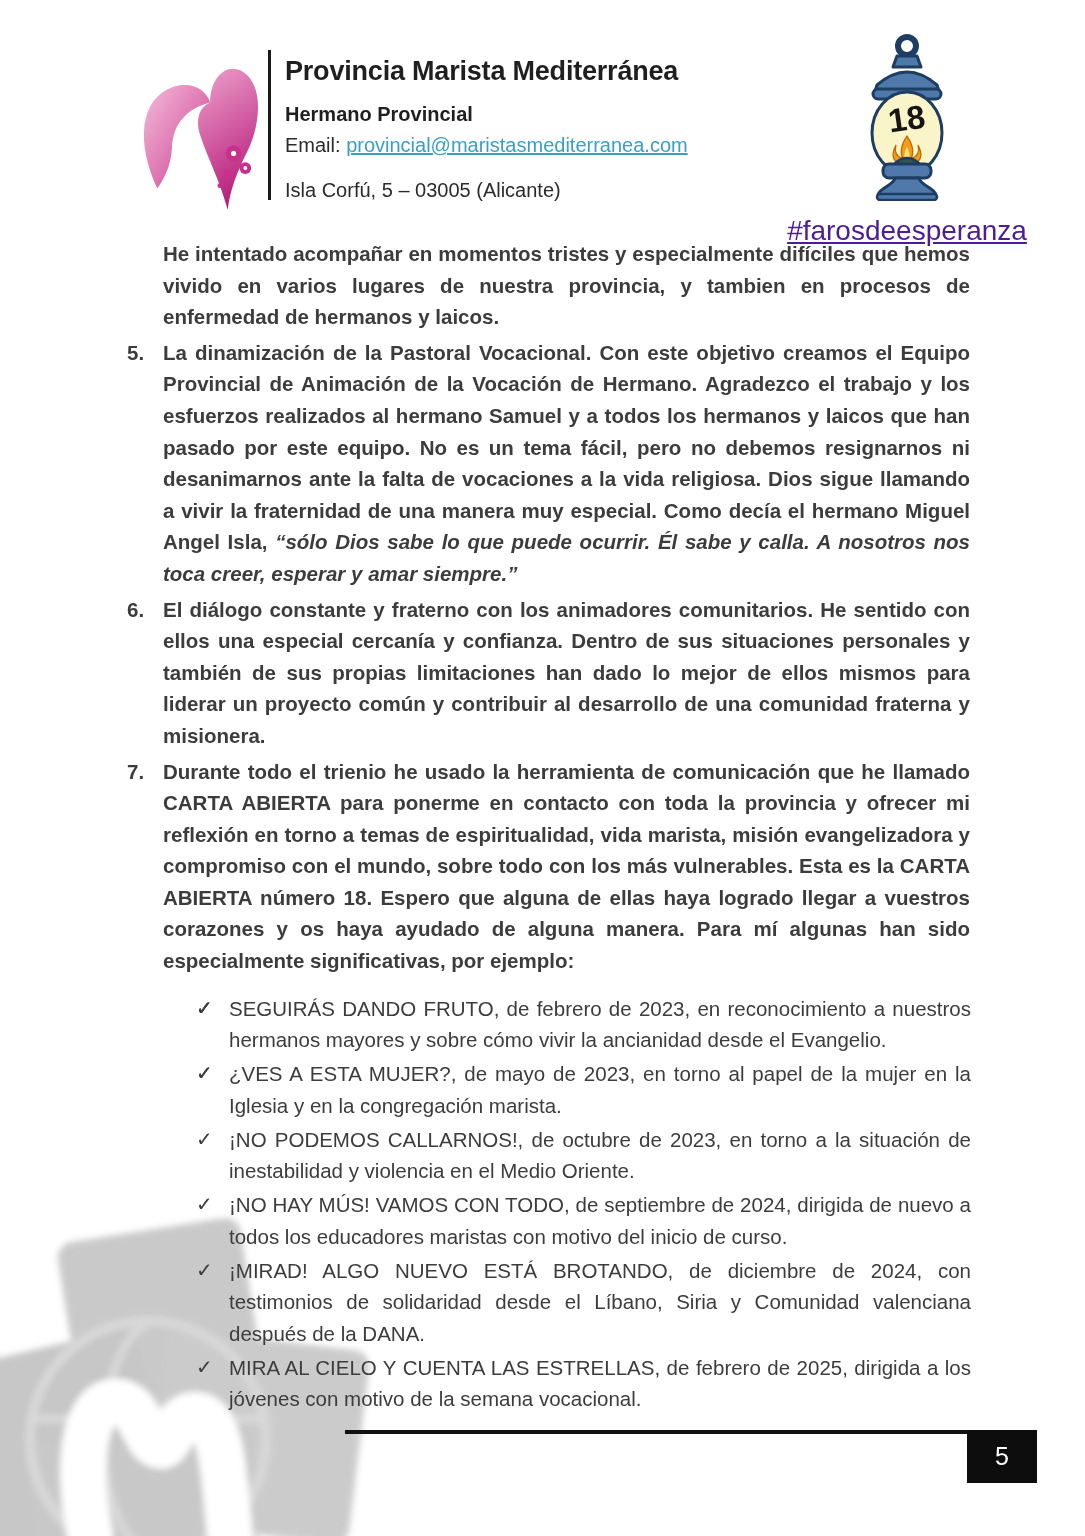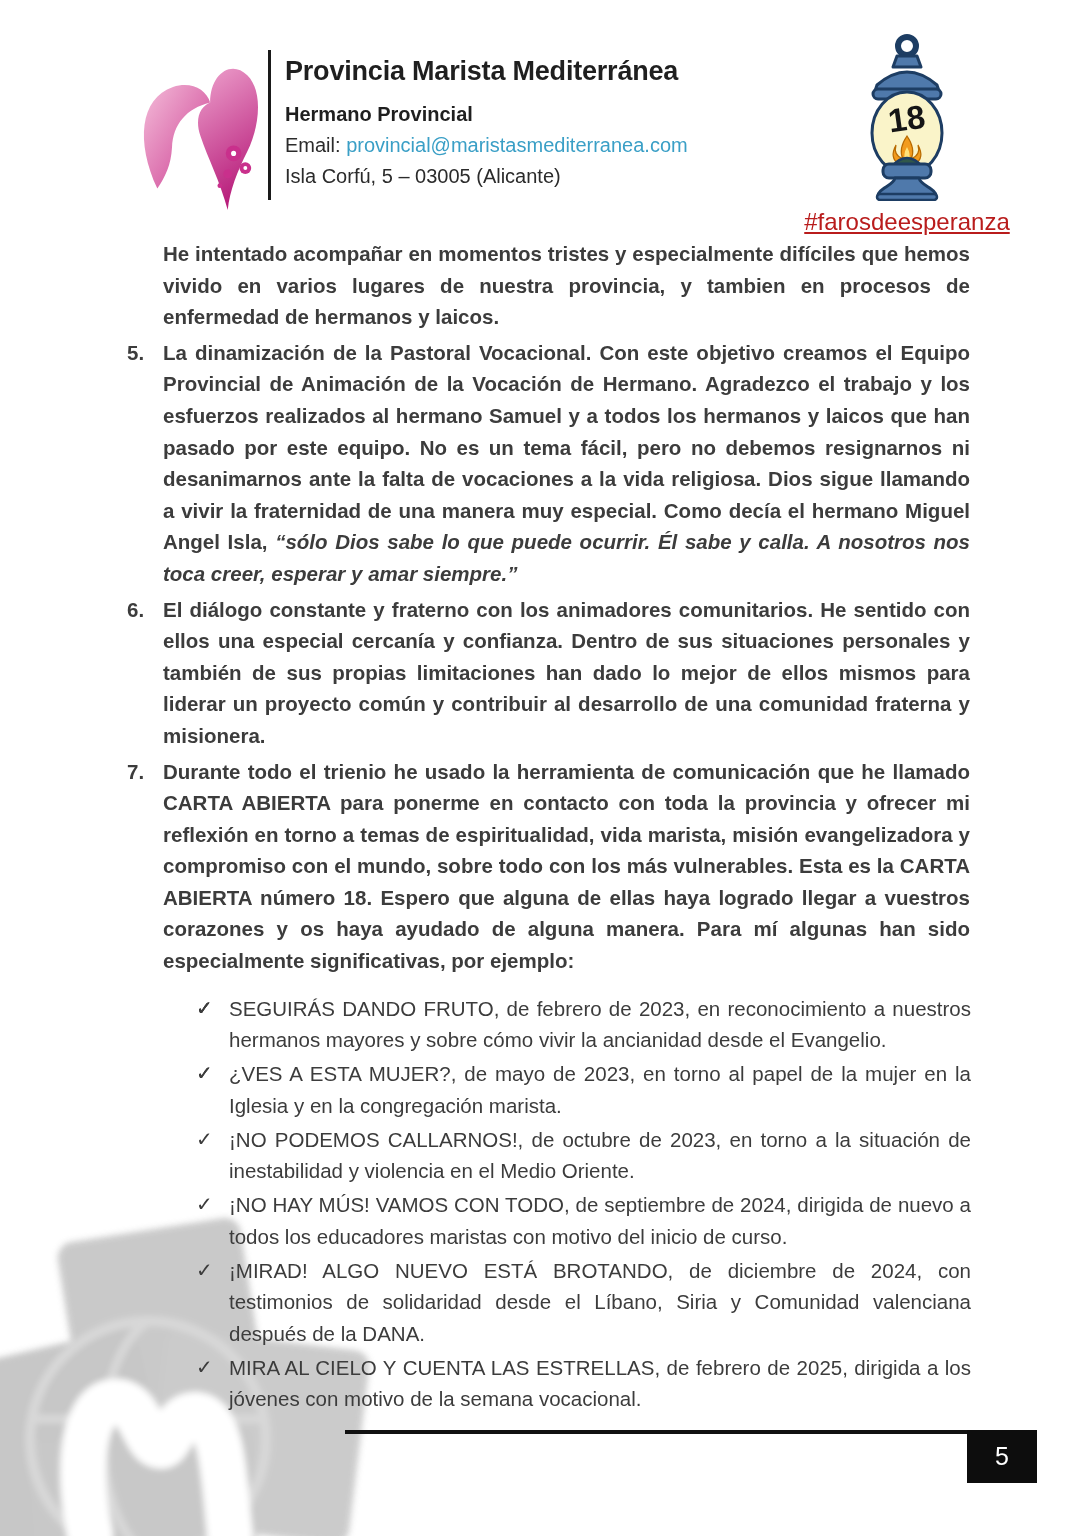--- a/index.html
+++ b/index.html
@@ -10,24 +10,24 @@
     font-family:"Liberation Sans", sans-serif; color:#3c3c3c;
   }
 
   
   .header { position:relative; z-index:2; padding-top:42px; margin-left:128px; display:flex; }
   .hdr-divider { width:3px; background:#1a1a1a; height:150px; margin:8px 14px 0 8px; }
   .hdr-text { padding-top:14px; }
   .org-name { font-size:27px; font-weight:bold; color:#1f1f1f; letter-spacing:-0.2px; }
   .role { font-size:20px; font-weight:bold; color:#1f1f1f; margin-top:16px; }
   .email-line { font-size:20px; color:#2b2b2b; margin-top:8px; }
-  .email-link { color:#3a9fc6; cursor:pointer; }
-  .address { font-size:20px; color:#2b2b2b; margin-top:8px; }
+  .email-link { color:#3a9fc6; text-decoration:underline; cursor:pointer; }
+  .address { font-size:20px; color:#2b2b2b; margin-top:22px; }
   .lantern-wrap { position:absolute; top:33px; right:53px; width:250px; text-align:center; z-index:2; }
-  .hashtag-link { display:inline-block; margin-top:3px; font-size:24px; color:#b91c1c; text-decoration:underline; cursor:pointer; }
+  .hashtag-link { display:inline-block; margin-top:10px; font-size:28px; color:#4c1d95; text-decoration:underline; cursor:pointer; }
 
   
   .content { position:relative; z-index:2; margin-top:26px; }
   .para, .num-item {
     margin:0 0 4px 163px; width:807px; text-align:justify;
     font-size:20.5px; line-height:31.6px; color:#3c3c3c;font-weight:bold;
   }
   .num-item { position:relative; }
   .num-label { position:absolute; left:-36px; top:0; }
   .quote-italic { font-style:italic; }

